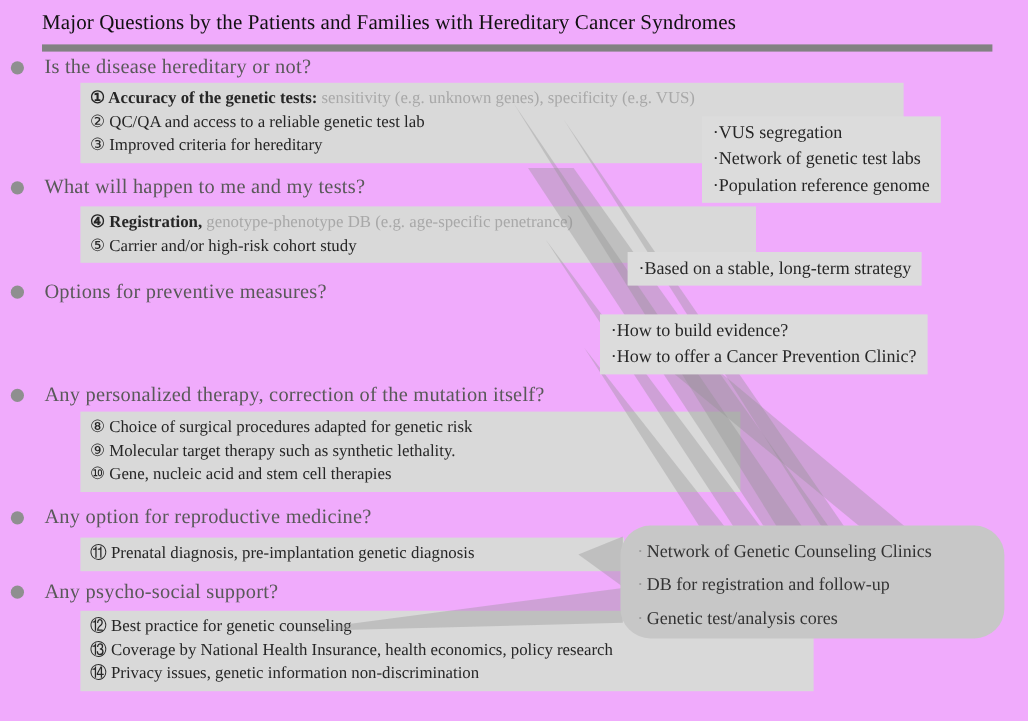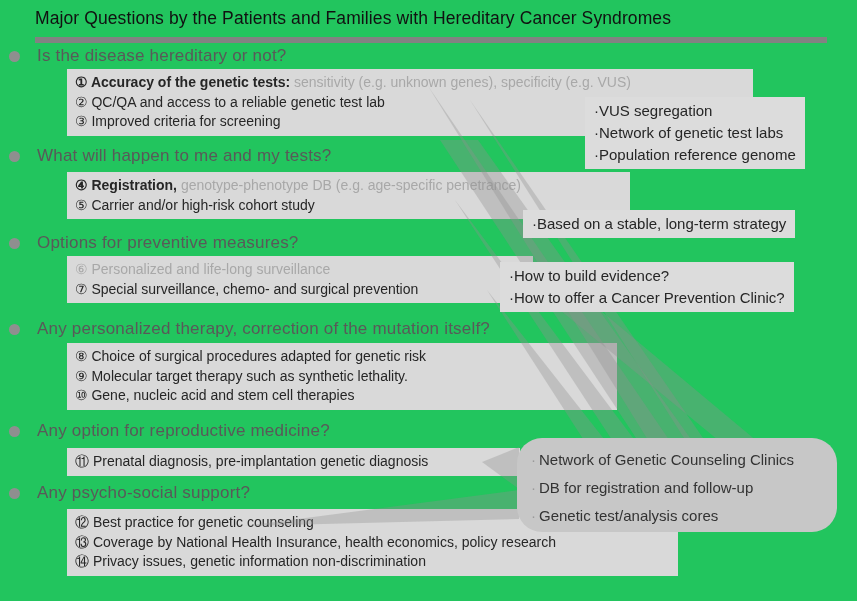--- a/index.html
+++ b/index.html
@@ -1,18 +1,18 @@
 <!DOCTYPE html>
 <html><head>
 <meta charset="utf-8">
 <style>
   html,body{margin:0;padding:0;background:#fff;}
   .stage{
-    position:relative;width:857px;height:601px;background:#22c55e;
-    font-family:Liberation Sans, sans-serif;overflow:hidden;
+    position:relative;width:857px;height:601px;background:#f0abfc;
+    font-family:Liberation Serif, serif;overflow:hidden;
   }
   .title{
     position:absolute;left:35px;top:8px;width:800px;
     font-size:17.5px;color:#111111;letter-spacing:.1px;white-space:nowrap;
   }
   .title-rule{position:absolute;left:35px;top:37px;width:792px;height:6px;background:#828282;}
   .q-row{position:absolute;left:0;height:22px;}
   .q-dot{position:absolute;left:9px;top:5px;width:11px;height:11px;border-radius:50%;background:#8f8f8f;}
   .q-label{position:absolute;left:37px;top:0;font-size:17px;color:#595959;white-space:nowrap;letter-spacing:.2px;text-align:center;}
   .ibox{
@@ -64,32 +64,28 @@
     <span class="q-label">Any option for reproductive medicine?</span>
   </div>
   <div class="q-row" style="top:483px">
     <span class="q-dot"></span>
     <span class="q-label">Any psycho-social support?</span>
   </div>
 
   <div class="ibox" style="top:69px;width:670px">
     <div class="iline"><span class="b">① Accuracy of the genetic tests:</span><span class="g"> sensitivity (e.g. unknown genes), specificity (e.g. VUS)</span></div>
     <div class="iline"><span>② QC/QA and access to a reliable genetic test lab</span></div>
-    <div class="iline"><span>③ Improved criteria for screening</span></div>
+    <div class="iline"><span>③ Improved criteria for hereditary</span></div>
   </div>
 
   <div class="ibox" style="top:172px;width:547px">
     <div class="iline"><span class="b">④ Registration,</span><span class="g"> genotype-phenotype DB (e.g. age-specific penetrance)</span></div>
     <div class="iline"><span>⑤ Carrier and/or high-risk cohort study</span></div>
   </div>
 
-  <div class="ibox" style="top:256px;width:450px">
-    <div class="iline"><span class="g">⑥ Personalized and life-long surveillance</span></div>
-    <div class="iline"><span>⑦ Special surveillance, chemo- and surgical prevention</span></div>
-  </div>
 
   <div class="ibox" style="top:343px;width:534px">
     <div class="iline"><span>⑧ Choice of surgical procedures adapted for genetic risk</span></div>
     <div class="iline"><span>⑨ Molecular target therapy such as synthetic lethality.</span></div>
     <div class="iline"><span>⑩ Gene, nucleic acid and stem cell therapies</span></div>
   </div>
 
   <div class="ibox" style="top:448px;width:437px">
     <div class="iline"><span>⑪ Prenatal diagnosis, pre-implantation genetic diagnosis</span></div>
   </div>

